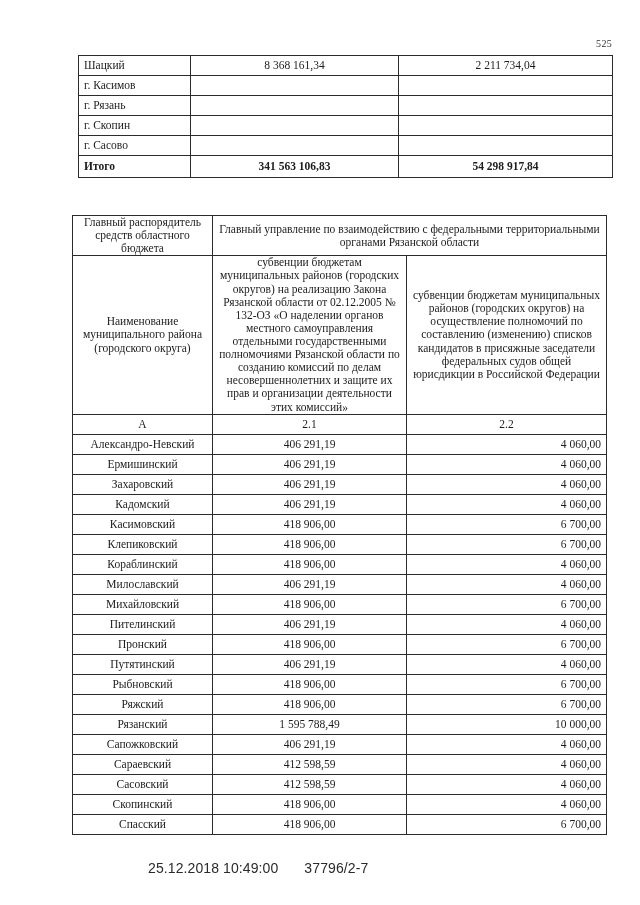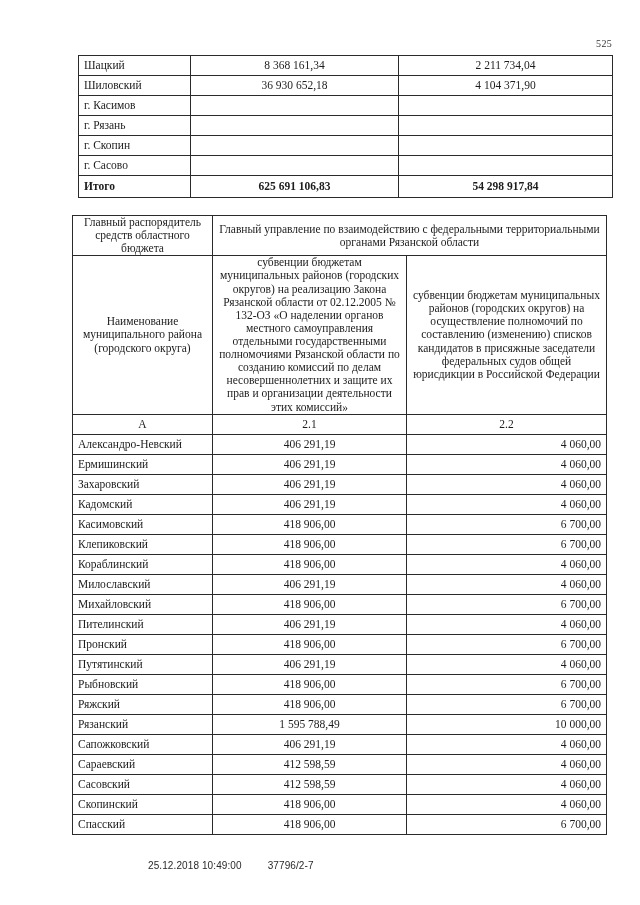--- a/index.html
+++ b/index.html
@@ -88,31 +88,31 @@
     line-height: 1.2;
   }
   .hdr-name {
     vertical-align: middle;
     text-align: center;
   }
   .idx-row td {
     text-align: center;
     height: 17px;
   }
-  td.mun-name { text-align: left; }
+  td.mun-name { text-align: center; }
   td.val-center { text-align: center; }
   td.val-right  { text-align: right; padding-right: 9px; vertical-align: bottom; padding-bottom: 1px; }
 
   
   .footer-line {
     position: absolute;
     left: 148px;
     top: 860px;
     font-family: "Liberation Sans", "DejaVu Sans", sans-serif;
-    font-size: 10px;
+    font-size: 14px;
     color: #2a2a2a;
     white-space: pre;
     letter-spacing: 0.1px;
   }
   .footer-gap { display: inline-block; width: 26px; }
 </style>
 </head>
 <body>
 
 <div class="page">
@@ -125,25 +125,20 @@
       <col style="width:208px">
       <col style="width:214px">
     </colgroup>
     <tbody>
         <tr>
           <td class="name">Шацкий</td>
           <td class="num">8 368 161,34</td>
           <td class="num">2 211 734,04</td>
         </tr>
         <tr>
-          <td class="name">Шиловский</td>
-          <td class="num">36 930 652,18</td>
-          <td class="num">4 104 371,90</td>
-        </tr>
-        <tr>
           <td class="name">г. Касимов</td>
           <td class="num"></td>
           <td class="num"></td>
         </tr>
         <tr>
           <td class="name">г. Рязань</td>
           <td class="num"></td>
           <td class="num"></td>
         </tr>
         <tr>
@@ -151,21 +146,21 @@
           <td class="num"></td>
           <td class="num"></td>
         </tr>
         <tr>
           <td class="name">г. Сасово</td>
           <td class="num"></td>
           <td class="num"></td>
         </tr>
         <tr class="total-row">
           <td class="name">Итого</td>
-          <td class="num">625 691 106,83</td>
+          <td class="num">341 563 106,83</td>
           <td class="num">54 298 917,84</td>
         </tr>
       </tbody>
   </table>
 
   <table class="doc-table" id="table-subventions">
     <colgroup>
       <col style="width:140px">
       <col style="width:194px">
       <col style="width:200px">

